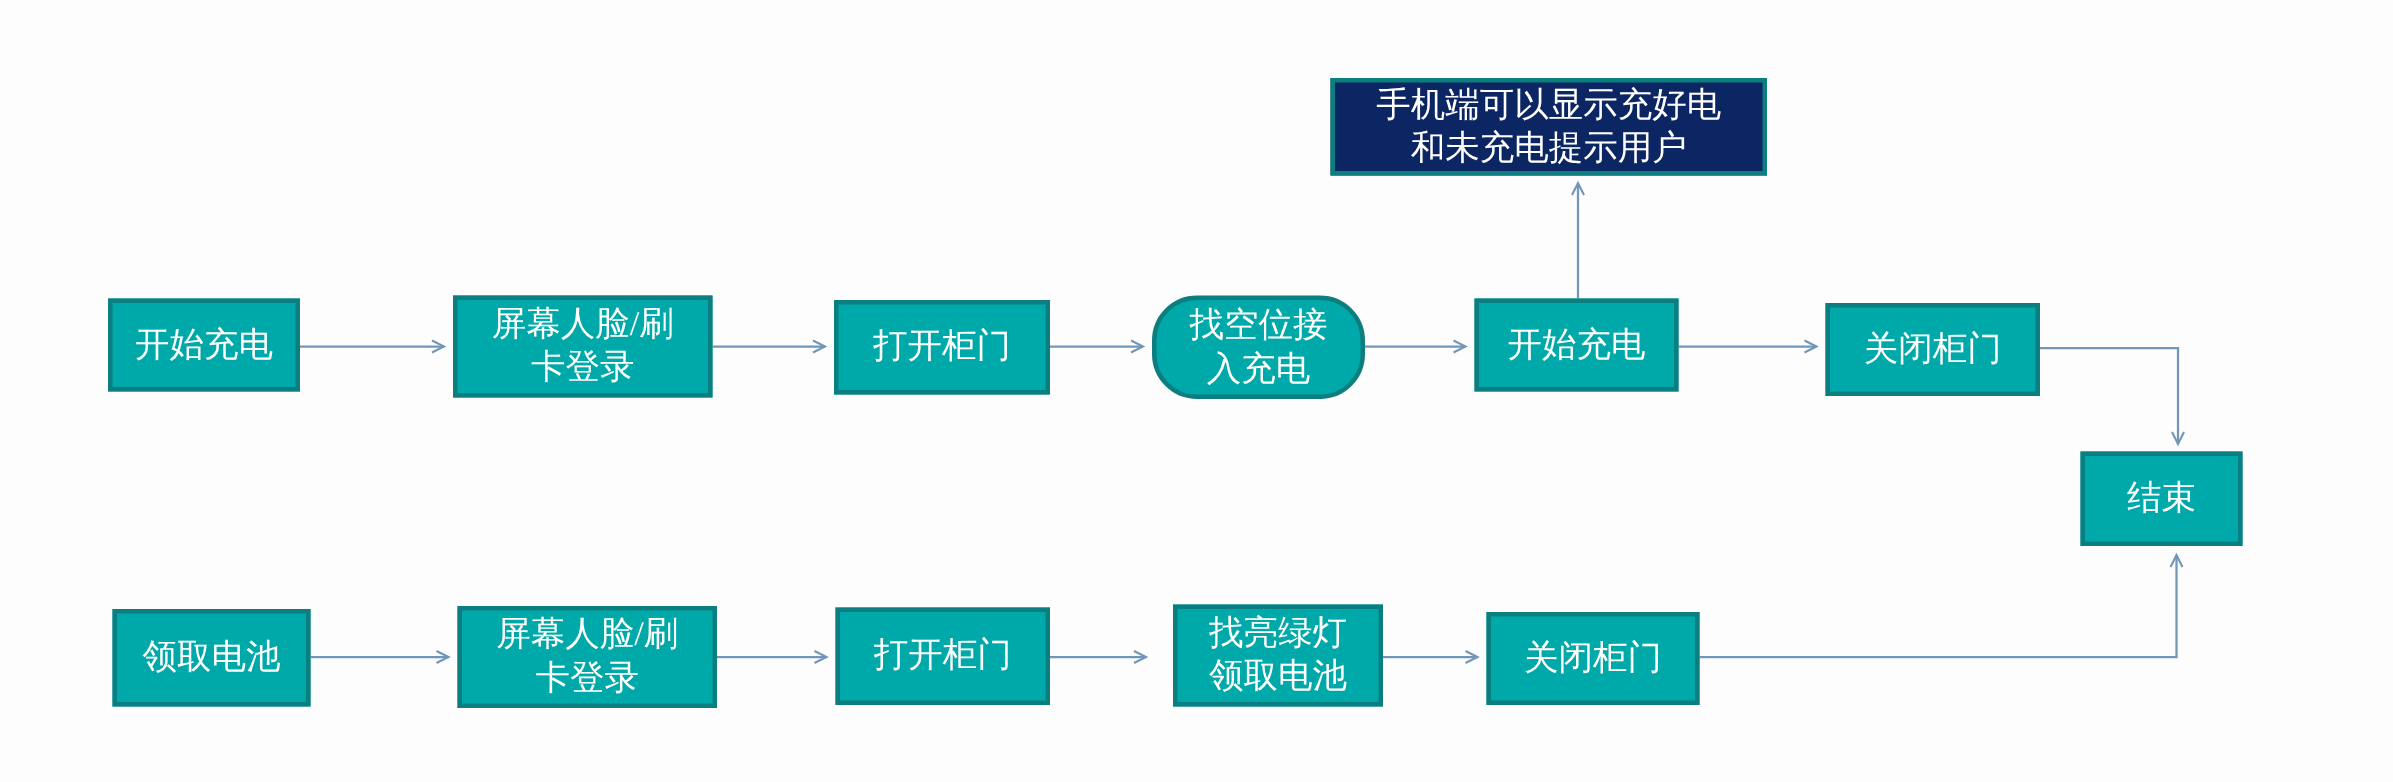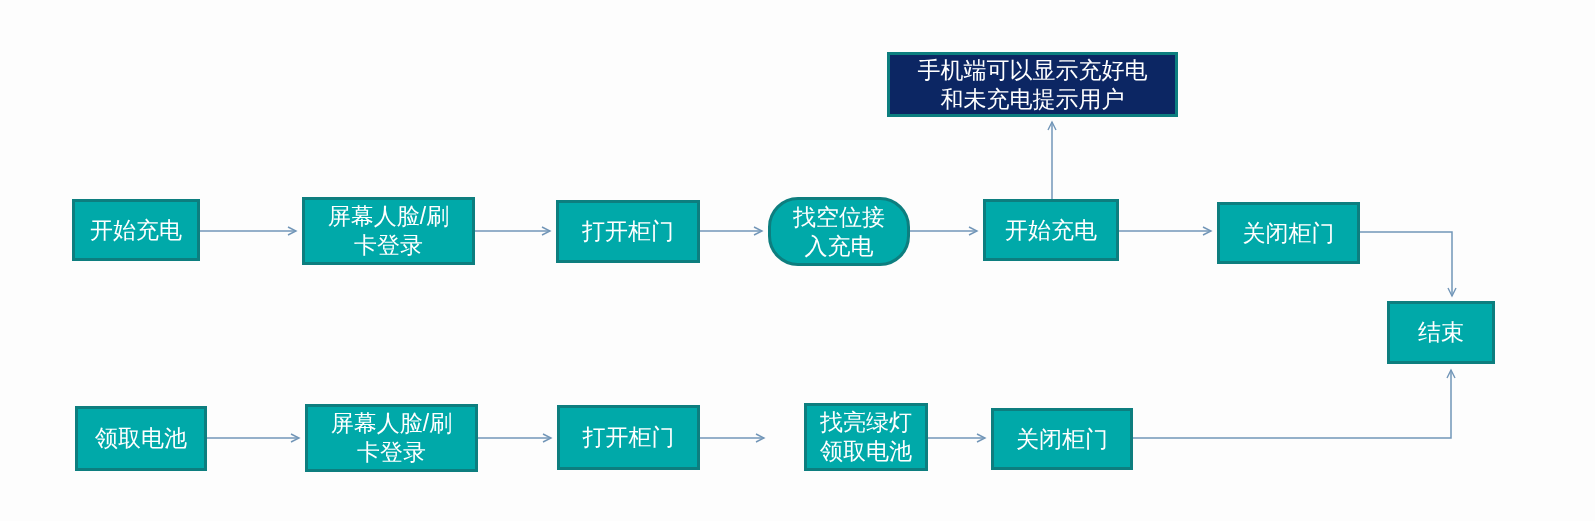--- a/index.html
+++ b/index.html
@@ -26,20 +26,21 @@
     box-sizing: border-box;
     background: #00a9a9;
     border: 3px solid #0d7e7f;
     color: #ffffff;
     display: flex;
     align-items: center;
     justify-content: center;
     text-align: center;
     font-size: 23px;
     line-height: 1.25;
+    font-family: Liberation Serif, serif;
   }
   .node .label {
     white-space: pre-line;
     padding: 0 4px;
   }
   .node.note {
     background: #0c2663;
     border-color: #0d7e7f;
     font-weight: 500;
   }
@@ -48,21 +49,21 @@
   .n-t1    { left: 72px;   top: 199px; width: 128px; height: 62px; }
   .n-t2    { left: 302px;  top: 197px; width: 173px; height: 68px; }
   .n-t3    { left: 556px;  top: 200px; width: 144px; height: 63px; }
   .n-t4    { left: 768px;  top: 197px; width: 142px; height: 69px; border-radius: 30px; }
   .n-t5    { left: 983px;  top: 199px; width: 136px; height: 62px; }
   .n-t6    { left: 1217px; top: 202px; width: 143px; height: 62px; }
   .n-end   { left: 1387px; top: 301px; width: 108px; height: 63px; }
   .n-b1    { left: 75px;   top: 406px; width: 132px; height: 65px; }
   .n-b2    { left: 305px;  top: 404px; width: 173px; height: 68px; }
   .n-b3    { left: 557px;  top: 405px; width: 143px; height: 65px; }
-  .n-b4    { left: 804px;  top: 403px; width: 124px; height: 68px; }
+  .n-b4    { left: 782px;  top: 403px; width: 140px; height: 68px; }
   .n-b5    { left: 991px;  top: 408px; width: 142px; height: 62px; }
 </style>
 </head>
 <body>
 
 <div class="canvas">
 
   <svg class="edges-layer" width="1595" height="521" viewBox="0 0 1595 521">
     <defs>
       <marker id="arrow" markerWidth="14" markerHeight="14" refX="9" refY="5" orient="auto" markerUnits="userSpaceOnUse">

